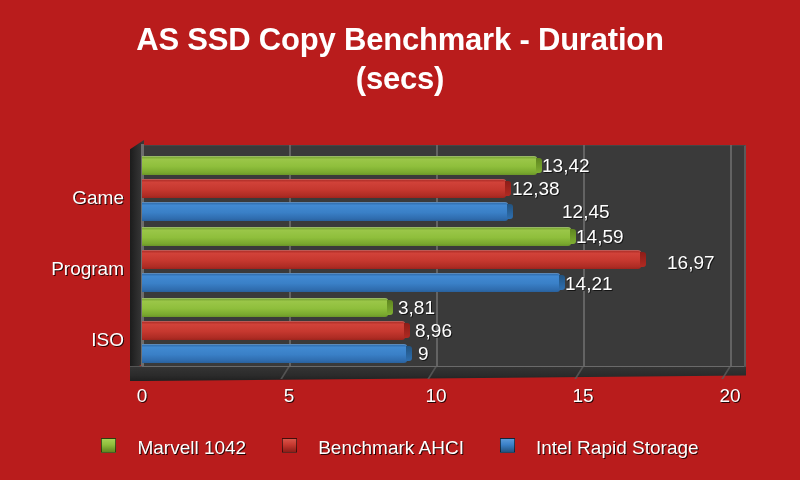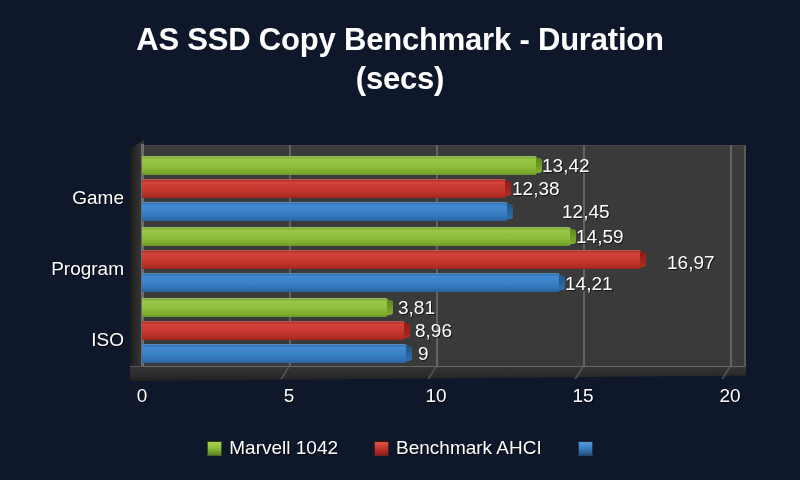--- a/index.html
+++ b/index.html
@@ -12,21 +12,21 @@
     height: 480px;
     overflow: hidden;
     font-family: "Liberation Sans", sans-serif;
     position: relative;
   }
 
   #stage {
     position: relative;
     width: 800px;
     height: 480px;
-    background: #0f172a;
+    background: #b91c1c;
   }
 
   
   #chart-title {
     position: absolute;
     left: 0;
     top: 20px;
     width: 800px;
     text-align: center;
     color: #ffffff;
@@ -205,22 +205,21 @@
     top: 434px;
     width: 800px;
     height: 28px;
     display: flex;
     justify-content: center;
     align-items: center;
     gap: 36px;
   }
   .legend-item {
     display: flex;
-    align-items: center;
-    gap: 7px;
+    gap: 21px;
   }
   .legend-swatch {
     width: 13px;
     height: 13px;
     display: block;
     border: 1px solid rgba(0,0,0,.55);
   }
   .legend-swatch.s0 { background: linear-gradient(180deg,#a6d154 0%, #8fbf3c 45%, #5f861f 100%); }
   .legend-swatch.s1 { background: linear-gradient(180deg,#d8554a 0%, #c6382f 45%, #8d1d18 100%); }
   .legend-swatch.s2 { background: linear-gradient(180deg,#5a9ad9 0%, #3a80c7 45%, #22537f 100%); }
@@ -319,16 +318,17 @@
     <div class="legend-item">
       <span class="legend-swatch s0"></span>
       <span class="legend-label">Marvell 1042</span>
     </div>
     <div class="legend-item">
       <span class="legend-swatch s1"></span>
       <span class="legend-label">Benchmark AHCI</span>
     </div>
     <div class="legend-item">
       <span class="legend-swatch s2"></span>
+      <span class="legend-label">Intel Rapid Storage</span>
     </div>
   </div>
 
 </div>
 
 </body></html>

